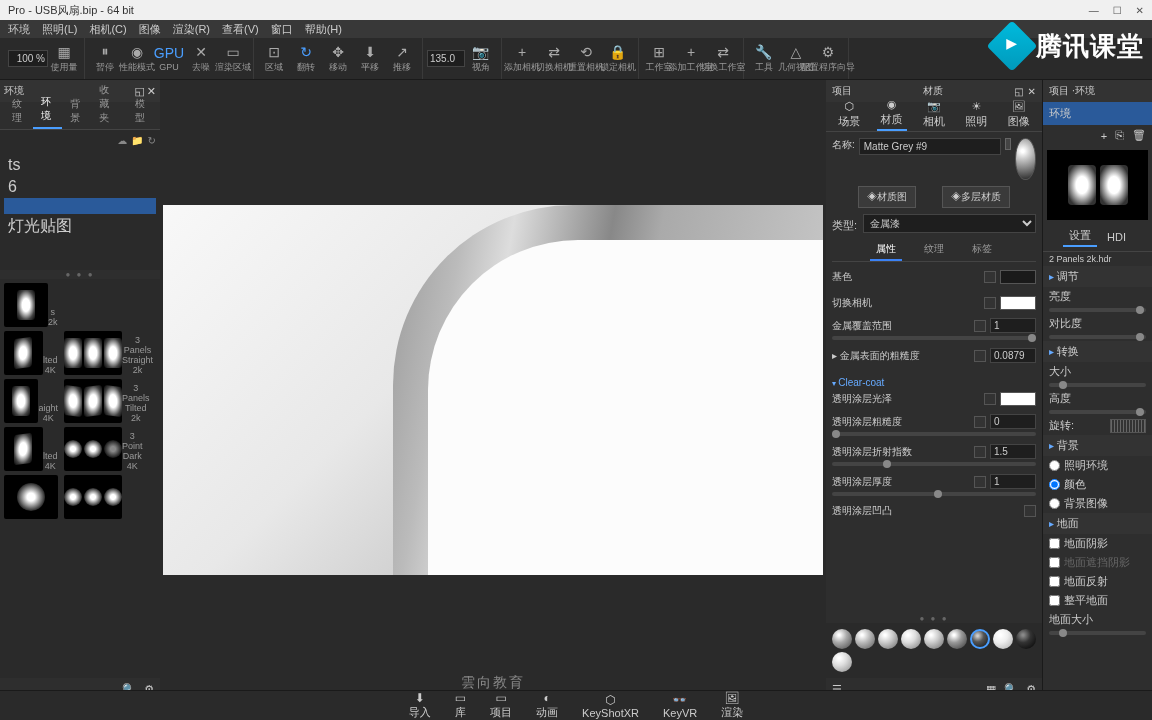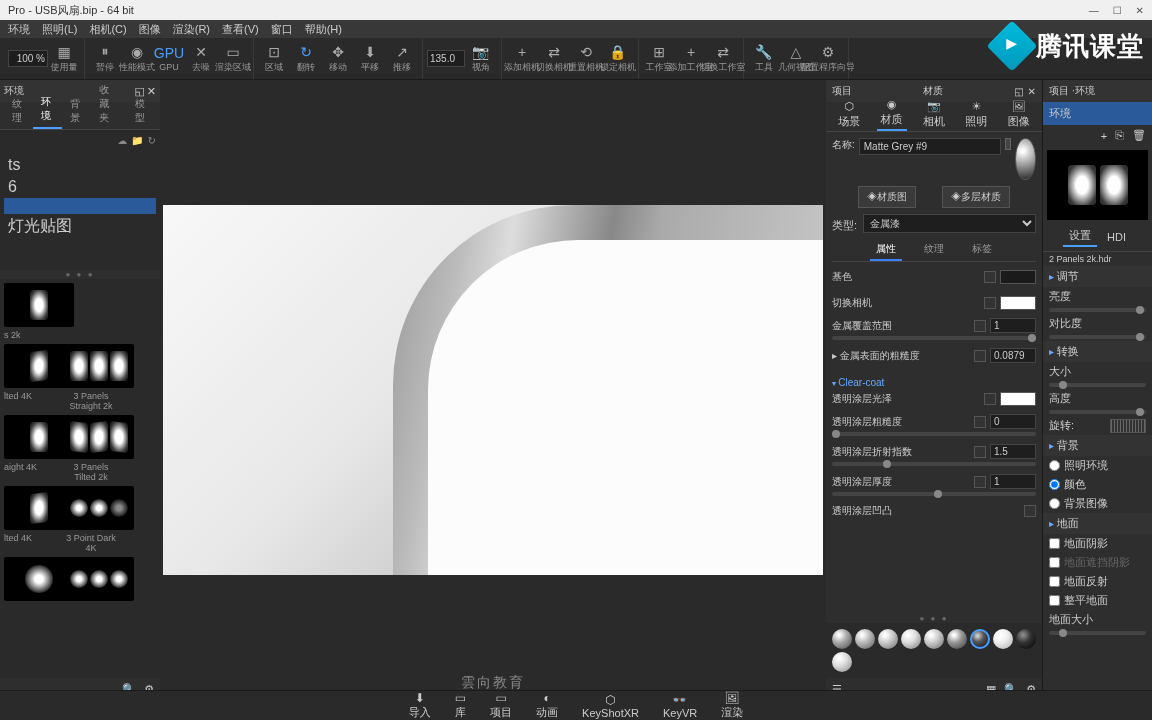--- a/index.html
+++ b/index.html
@@ -25,21 +25,21 @@
 .sub-tab{padding:4px 8px;font-size:10px;cursor:pointer;color:#999}
 .sub-tab.active{border-bottom:2px solid #4a9eff;color:#fff}
 .mini-toolbar{height:20px;display:flex;align-items:center;justify-content:flex-end;padding:0 4px;gap:4px;background:#2a2a2a}
 .mini-toolbar span{font-size:10px;color:#888;cursor:pointer}
 .tree-area{height:120px;background:#2a2a2a;padding:4px;overflow:hidden}
 .tree-item{padding:2px 4px;font-size:16px;color:#ccc}
 .tree-item.selected{background:#2a5a9a}
 .thumb-grid{flex:1;overflow-y:auto;padding:4px;background:#2a2a2a}
 .dots{text-align:center;color:#666;font-size:8px;letter-spacing:2px}
 .thumb-row{display:flex;gap:6px;margin-bottom:4px}
-.thumb{width:54px;display:flex;flex-direction:column;align-items:flex-start}
+.thumb{width:54px;display:flex;flex-direction:row;align-items:flex-end}
 .thumb-img{width:70px;height:44px;background:#000;border-radius:2px;display:flex;align-items:center;justify-content:center;gap:2px}
 .light-panel{background:radial-gradient(ellipse at center,#fff 30%,#444 70%,#000 100%);width:18px;height:30px;border-radius:3px}
 .light-dot{width:18px;height:18px;background:radial-gradient(circle,#fff 20%,#000 80%);border-radius:50%}
 .thumb-label{font-size:9px;color:#999;margin-top:3px;text-align:center}
 .search-row{height:22px;display:flex;align-items:center;justify-content:flex-end;padding:0 6px;gap:8px}
 .viewport{flex:1;background:#2a2a2a;position:relative;display:flex;align-items:center;justify-content:center}
 .render-view{width:660px;height:370px;background:linear-gradient(135deg,#f8f8f8 0%,#e8e8e8 40%,#d0d0d0 60%,#b8b8b8 100%);position:relative;overflow:hidden}
 .render-shape{position:absolute;left:230px;top:0;width:430px;height:370px;background:linear-gradient(100deg,#999 0%,#bbb 15%,#ddd 25%,#888 45%,#aaa 55%,#ccc 100%);border-top-left-radius:180px}
 .render-inner{position:absolute;left:265px;top:35px;width:400px;height:340px;background:#fcfcfc;border-top-left-radius:150px}
 .watermark{position:absolute;bottom:8px;left:50%;transform:translateX(-50%);color:#888;font-size:14px;letter-spacing:2px}

